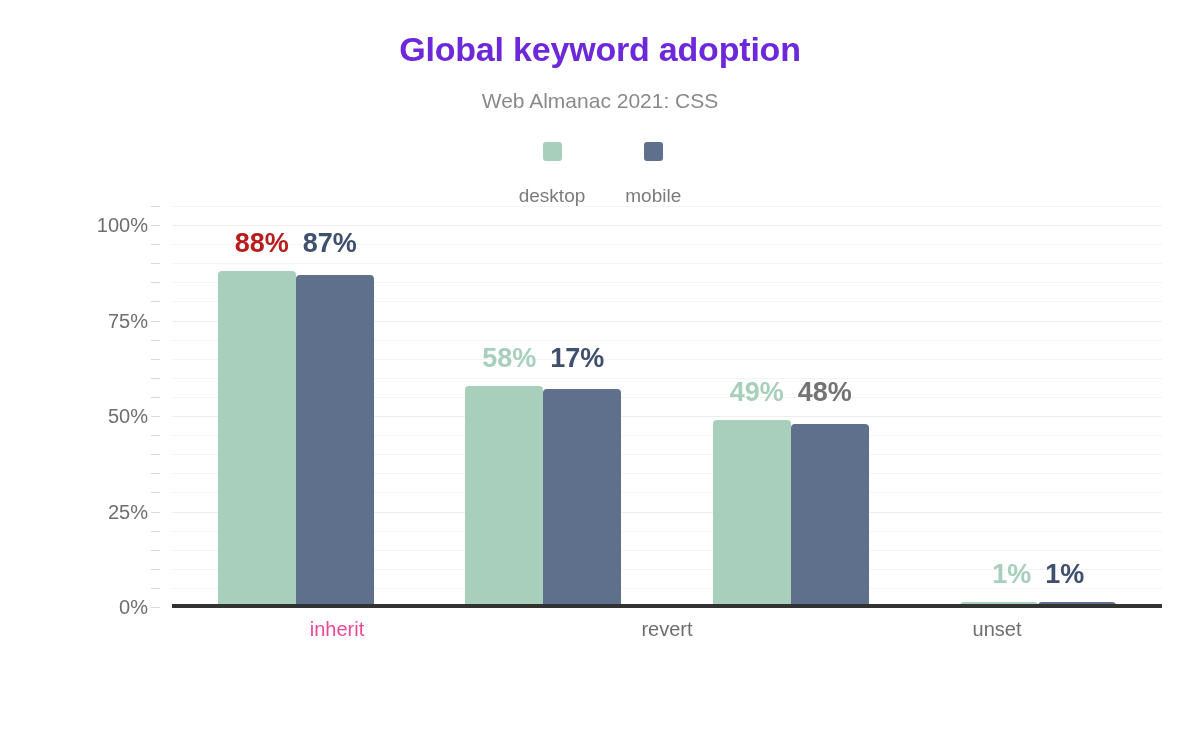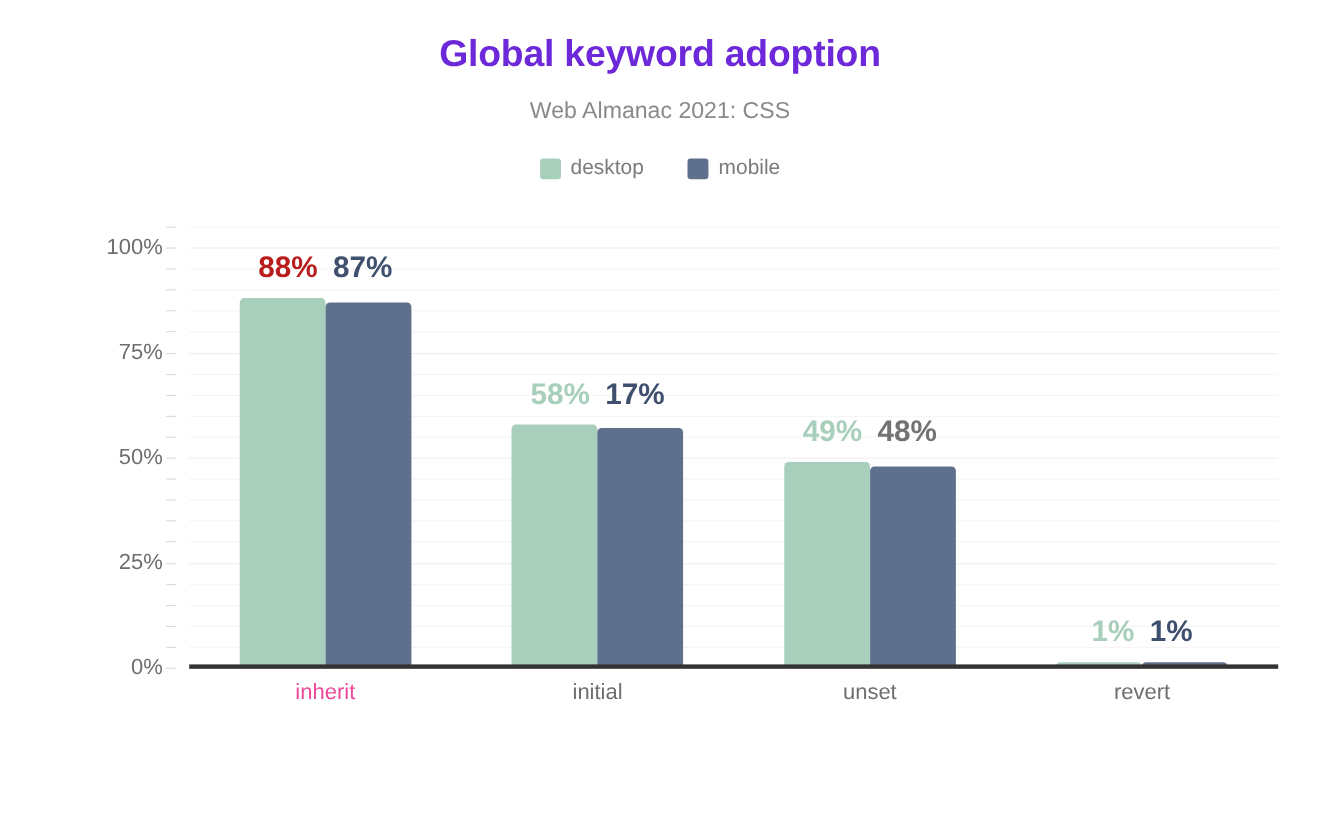--- a/index.html
+++ b/index.html
@@ -50,21 +50,22 @@
     left: 0;
     width: 1200px;
     display: flex;
     justify-content: center;
     align-items: center;
     gap: 40px;
   }
   .legend-item {
     display: flex;
     align-items: center;
-    gap: 9px;
+    gap: 24px;
+    flex-direction: column;
   }
   .legend-swatch {
     width: 19px;
     height: 19px;
     border-radius: 3px;
     display: block;
   }
   .legend-label {
     font-size: 19px;
     color: #7b7b7b;
@@ -314,19 +315,18 @@
             <span class="value-label mobile" style="color: rgb(63, 79, 110);">1%</span>
           </div>
         </div>
       </div>
   </div>
 
   <div class="axis-line" style="background: rgb(51, 51, 51);"></div>
 
   <div class="x-ticks" id="x-ticks">
       <div class="x-tick" style="color: #ec4899;">inherit</div>
-      <div class="x-tick" style="color: rgb(110, 110, 110);">initial</div>
+      <div class="x-tick" style="color: rgb(110, 110, 110);">revert</div>
       <div class="x-tick" style="color: rgb(110, 110, 110);">unset</div>
-      <div class="x-tick" style="color: rgb(110, 110, 110);">revert</div>
     </div>
 
 
 </div>
 
 </body></html>

